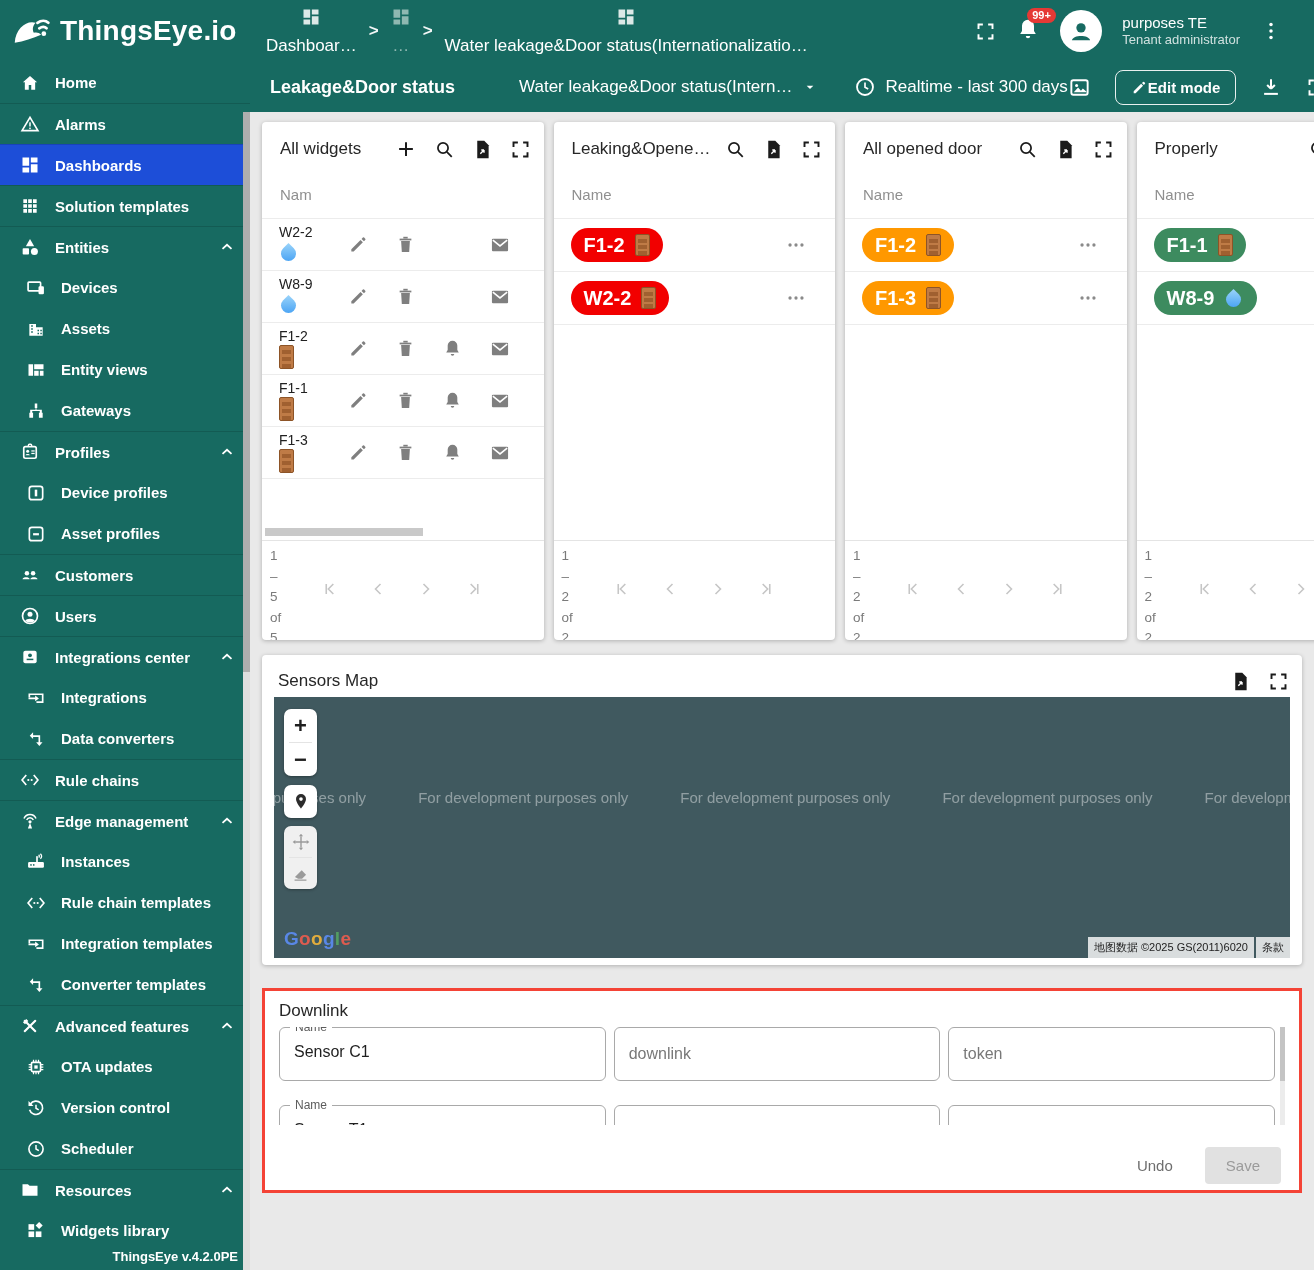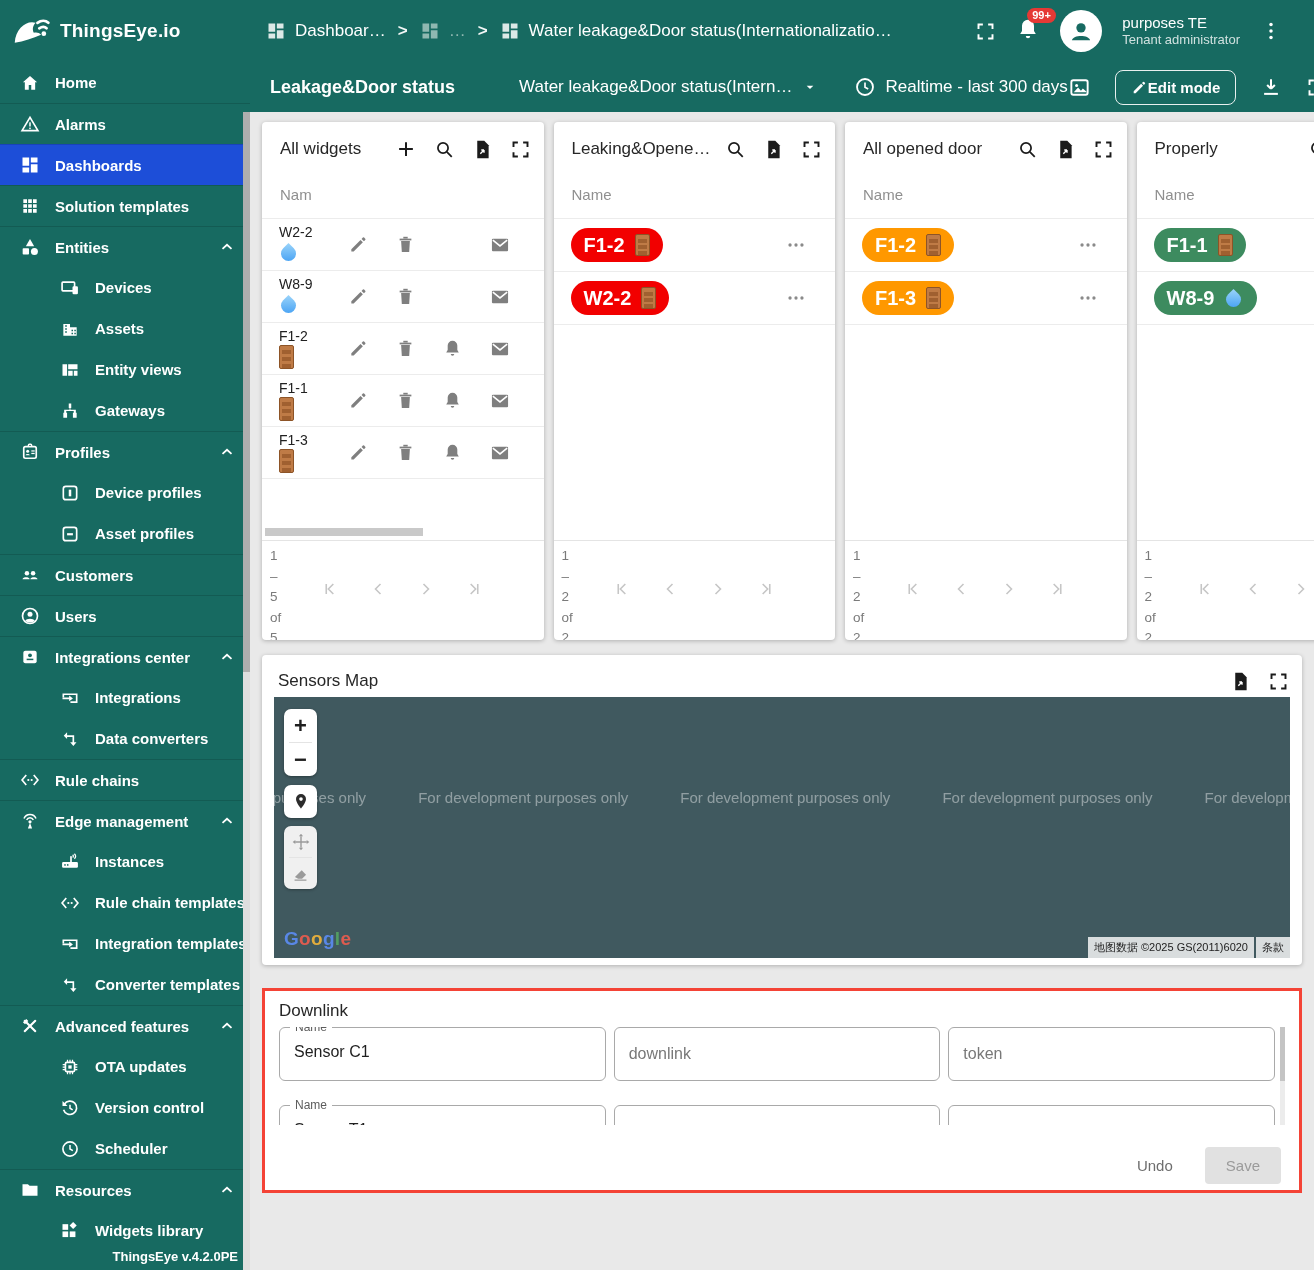--- a/index.html
+++ b/index.html
@@ -8,43 +8,43 @@
     position:relative; overflow:hidden; background:#e9e9e9;
     font-family:"Liberation Sans", sans-serif; -webkit-font-smoothing:antialiased;
   }
   .icon { display:inline-flex; align-items:center; justify-content:center; }
   .icon svg { display:block; }
 
   
   .header { position:absolute; top:0; left:0; width:1314px; height:62px; background:#176a61;
     display:flex; align-items:center; color:#fff; z-index:10; }
   .logo { display:flex; align-items:center; gap:8px; padding-left:12px; width:248px; flex:0 0 auto; }
-  .logo-text { font-size:19px; font-weight:bold; letter-spacing:.2px; }
+  .logo-text { font-size:28px; font-weight:bold; letter-spacing:.2px; }
   .breadcrumbs { display:flex; align-items:center; gap:12px; font-size:17px; font-weight:500; flex:1 1 auto; min-width:0; overflow:hidden; padding-left:18px; }
-  .crumb { display:flex; align-items:center; gap:9px; white-space:nowrap; }
+  .crumb { display:flex; align-items:center; gap:9px; white-space:nowrap;flex-direction:column; }
   .crumb .icon { color:rgba(255,255,255,.85); }
   .crumb.muted { color:#8fb8b1; }
   .crumb.muted .icon { color:#8fb8b1; }
   .crumb-sep { color:rgba(255,255,255,.95); font-weight:bold; }
   .header-right { display:flex; align-items:center; gap:20px; padding:0 32px 0 10px; flex:0 0 auto; }
   .bell-wrap { position:relative; }
   .badge { position:absolute; top:-9px; left:11px; background:#e53935; border-radius:10px;
     padding:2px 5px; font-size:11px; font-weight:bold; line-height:1; }
   .avatar { width:42px; height:42px; border-radius:50%; background:#fff; color:#176a61;
     display:flex; align-items:center; justify-content:center; }
   .user-block { line-height:1.3; }
   .user-name { font-size:15px; }
   .user-role { font-size:13px; color:rgba(255,255,255,.8); }
 
   
   .sidebar { position:absolute; top:62px; left:0; width:250px; bottom:0; background:#176a61; color:#fff; overflow:hidden; z-index:5; }
   .side-item { height:41px; display:flex; align-items:center; gap:15px; padding:0 14px 0 20px;
     font-size:15px; font-weight:bold; cursor:pointer; }
   .side-item.sep { border-top:1px solid rgba(0,0,0,.14); }
-  .side-item.sub { padding-left:60px; }
+  .side-item.sub { padding-left:26px; }
   .side-item.active { background:#1d4ed8; }
   .side-item .icon { color:#fff; flex:0 0 auto; }
   .side-item .chev { margin-left:auto; }
   .side-label { white-space:nowrap; }
   .side-version { position:absolute; bottom:6px; right:12px; font-size:13px; font-weight:bold; }
   .side-scroll { position:absolute; top:50px; right:0; width:7px; bottom:0; background:#dedede; }
   .side-thumb { position:absolute; top:0; left:0; width:7px; height:560px; background:#aeaeae; }
 
   
   .toolbar { position:absolute; top:62px; left:250px; right:0; height:50px; background:#176a61;

